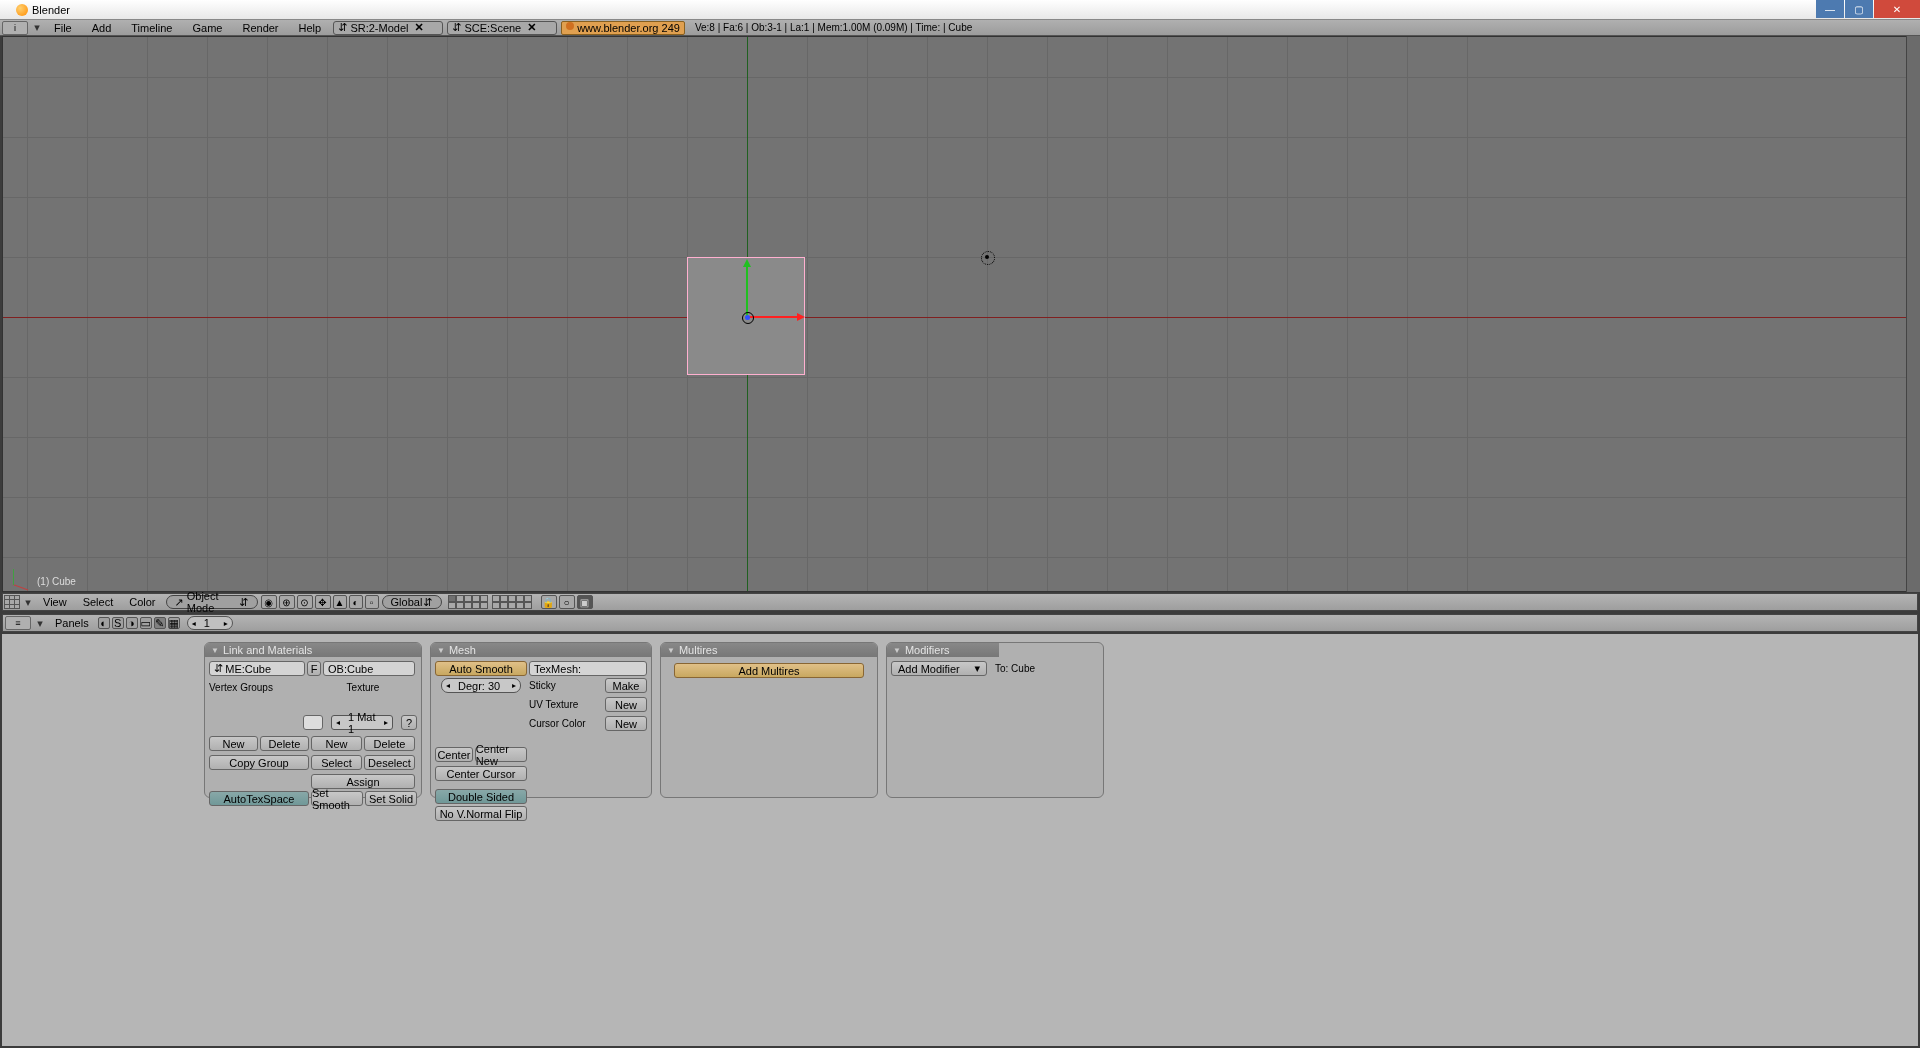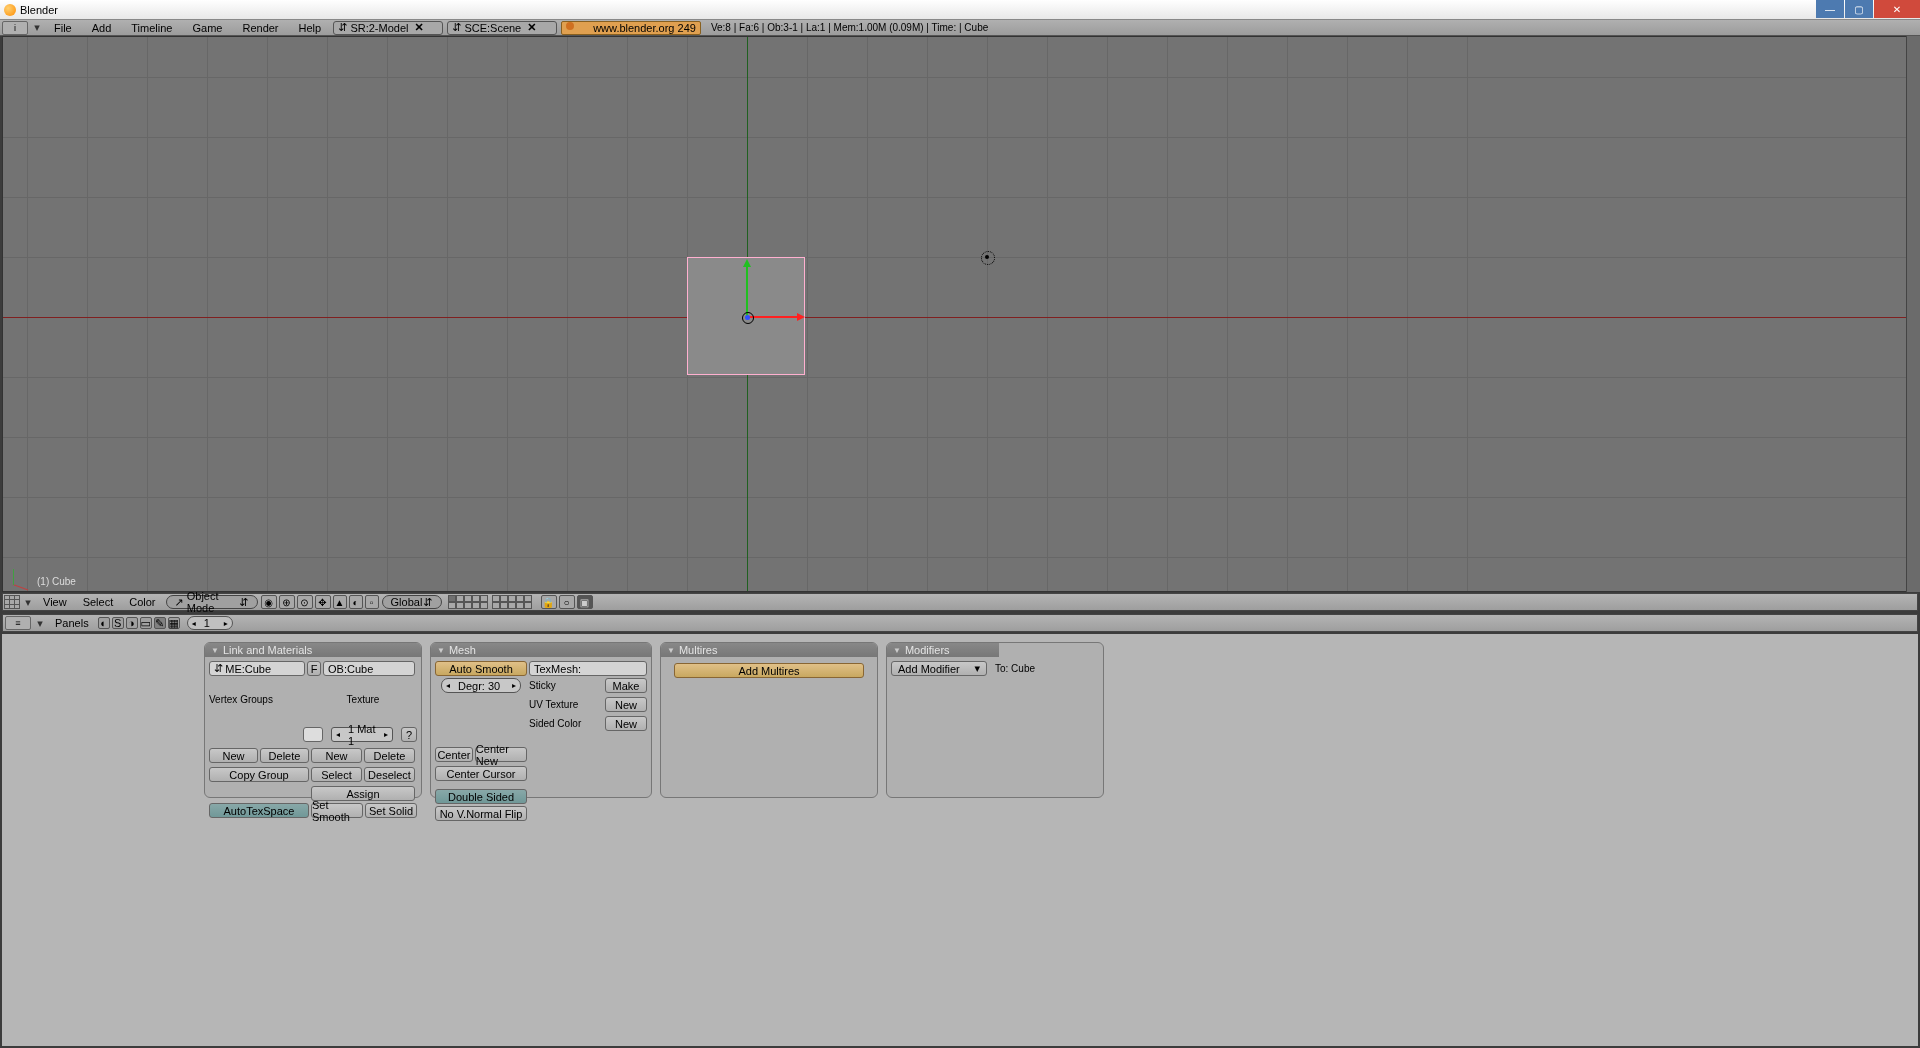--- a/index.html
+++ b/index.html
@@ -1,32 +1,32 @@
 <!DOCTYPE html>
 <html><head>
 <meta charset="utf-8">
 <style>
 * { margin:0; padding:0; box-sizing:border-box; font-family:Arial,Helvetica,sans-serif; font-size:11px; user-select:none; }
 html,body { width:1920px; height:1048px; overflow:hidden; background:#3c3c3c; }
 
 
-.titlebar { height:20px; background:linear-gradient(#fff,#e8e8e8); display:flex; align-items:center; padding:0 4px; border-bottom:1px solid #888; position:relative; }
+.titlebar { height:20px; background:linear-gradient(#fff,#e8e8e8); display:flex; align-items:center; padding:0 16px; border-bottom:1px solid #888; position:relative; }
 .titlebar .ico { width:12px; height:12px; border-radius:50%; background:radial-gradient(circle at 35% 35%,#ffd070,#ff8c00); margin-right:4px; }
 .winbtns { position:absolute; right:0; top:0; display:flex; height:20px; }
 .winbtns div { width:28px; height:18px; margin-left:1px; display:flex; align-items:center; justify-content:center; font-size:10px; color:#fff; }
 .winbtns .min { background:#4d7ab0; }
 .winbtns .max { background:#4d7ab0; }
 .winbtns .close { background:#d04a3c; width:46px; }
 .menuhdr { height:16px; background:linear-gradient(#b0b0b0,#9c9c9c); border-bottom:1px solid #555; display:flex; align-items:center; color:#000; font-size:11px; }
 .hicon { width:26px; height:14px; background:#b0b0b0; border:1px solid #666; border-radius:2px; display:flex; align-items:center; justify-content:center; margin:0 2px; font-size:9px; }
 .htri { width:14px; height:14px; display:flex; align-items:center; justify-content:center; color:#333; }
 .hmenu { padding:0 10px; cursor:pointer; }
 .hfield { height:14px; background:#a8a8a8; border:1px solid #555; border-radius:3px; display:flex; align-items:center; padding:0 4px; margin:0 2px; font-size:10px; }
 .hfield .closex { margin-left:6px; font-weight:bold; cursor:pointer; }
-.hlink { background:#e0a050; border:1px solid #886020; padding:0 4px; height:14px; display:flex; border-radius:2px; font-size:10px; margin:0 2px;gap:16px; }
+.hlink { background:#e0a050; border:1px solid #886020; padding:0 4px; height:14px; display:flex; border-radius:2px; font-size:10px; margin:0 2px; }
 .hlink .dot { width:8px; height:8px; border-radius:50%; background:#d07020; margin-right:3px; }
 .hstats { padding:0 8px; font-size:10px; color:#000; }
 
 
 .viewport { position:absolute; left:2px; right:2px; top:36px; height:556px; background:#737373; overflow:hidden; border:1px solid #333; }
 .gridline { position:absolute; background:#676767; }
 .gridline.v { width:1px; height:100%; }
 .gridline.h { height:1px; width:100%; }
 .axisX { position:absolute; height:1px; width:100%; background:#802020; top:280px; }
 .axisY { position:absolute; width:1px; height:100%; background:#206020; left:744px; }
@@ -271,21 +271,21 @@
             <span style="margin-right:2px">⇵</span>
             <span>ME:Cube</span>
           </div>
         <div class="pbtn" style="width:14px">
             <span>F</span>
           </div>
         <div class="pfield" style="width:92px">
             <span>OB:Cube</span>
           </div>
       </div>
-      <div class="row" style="margin-top:16px">
+      <div class="row" style="margin-top:4px">
         <div style="width:100px">
             <div class="plabel">Vertex Groups</div>
           </div>
         <div style="width:104px;text-align:center">
             <div class="plabel">Texture</div>
           </div>
       </div>
       <div class="row" style="justify-content:flex-end;margin-top:20px">
         <div class="pbtn" style="width:20px;background:#ddd"></div>
         <div class="spinner" style="width:62px;height:15px;border-radius:3px;background:#c8c8c8">
@@ -370,21 +370,21 @@
                 <span>Make</span>
               </div>
             </div>
           <div class="row">
               <div class="plabel" style="flex:1">UV Texture</div>
               <div class="pbtn" style="width:42px">
                 <span>New</span>
               </div>
             </div>
           <div class="row">
-              <div class="plabel" style="flex:1">Sided Color</div>
+              <div class="plabel" style="flex:1">Cursor Color</div>
               <div class="pbtn" style="width:42px">
                 <span>New</span>
               </div>
             </div>
         </div>
       </div>
       <div class="col" style="width:92px;margin-top:14px">
         <div class="row">
           <div class="pbtn" style="flex:1">
               <span>Center</span>

